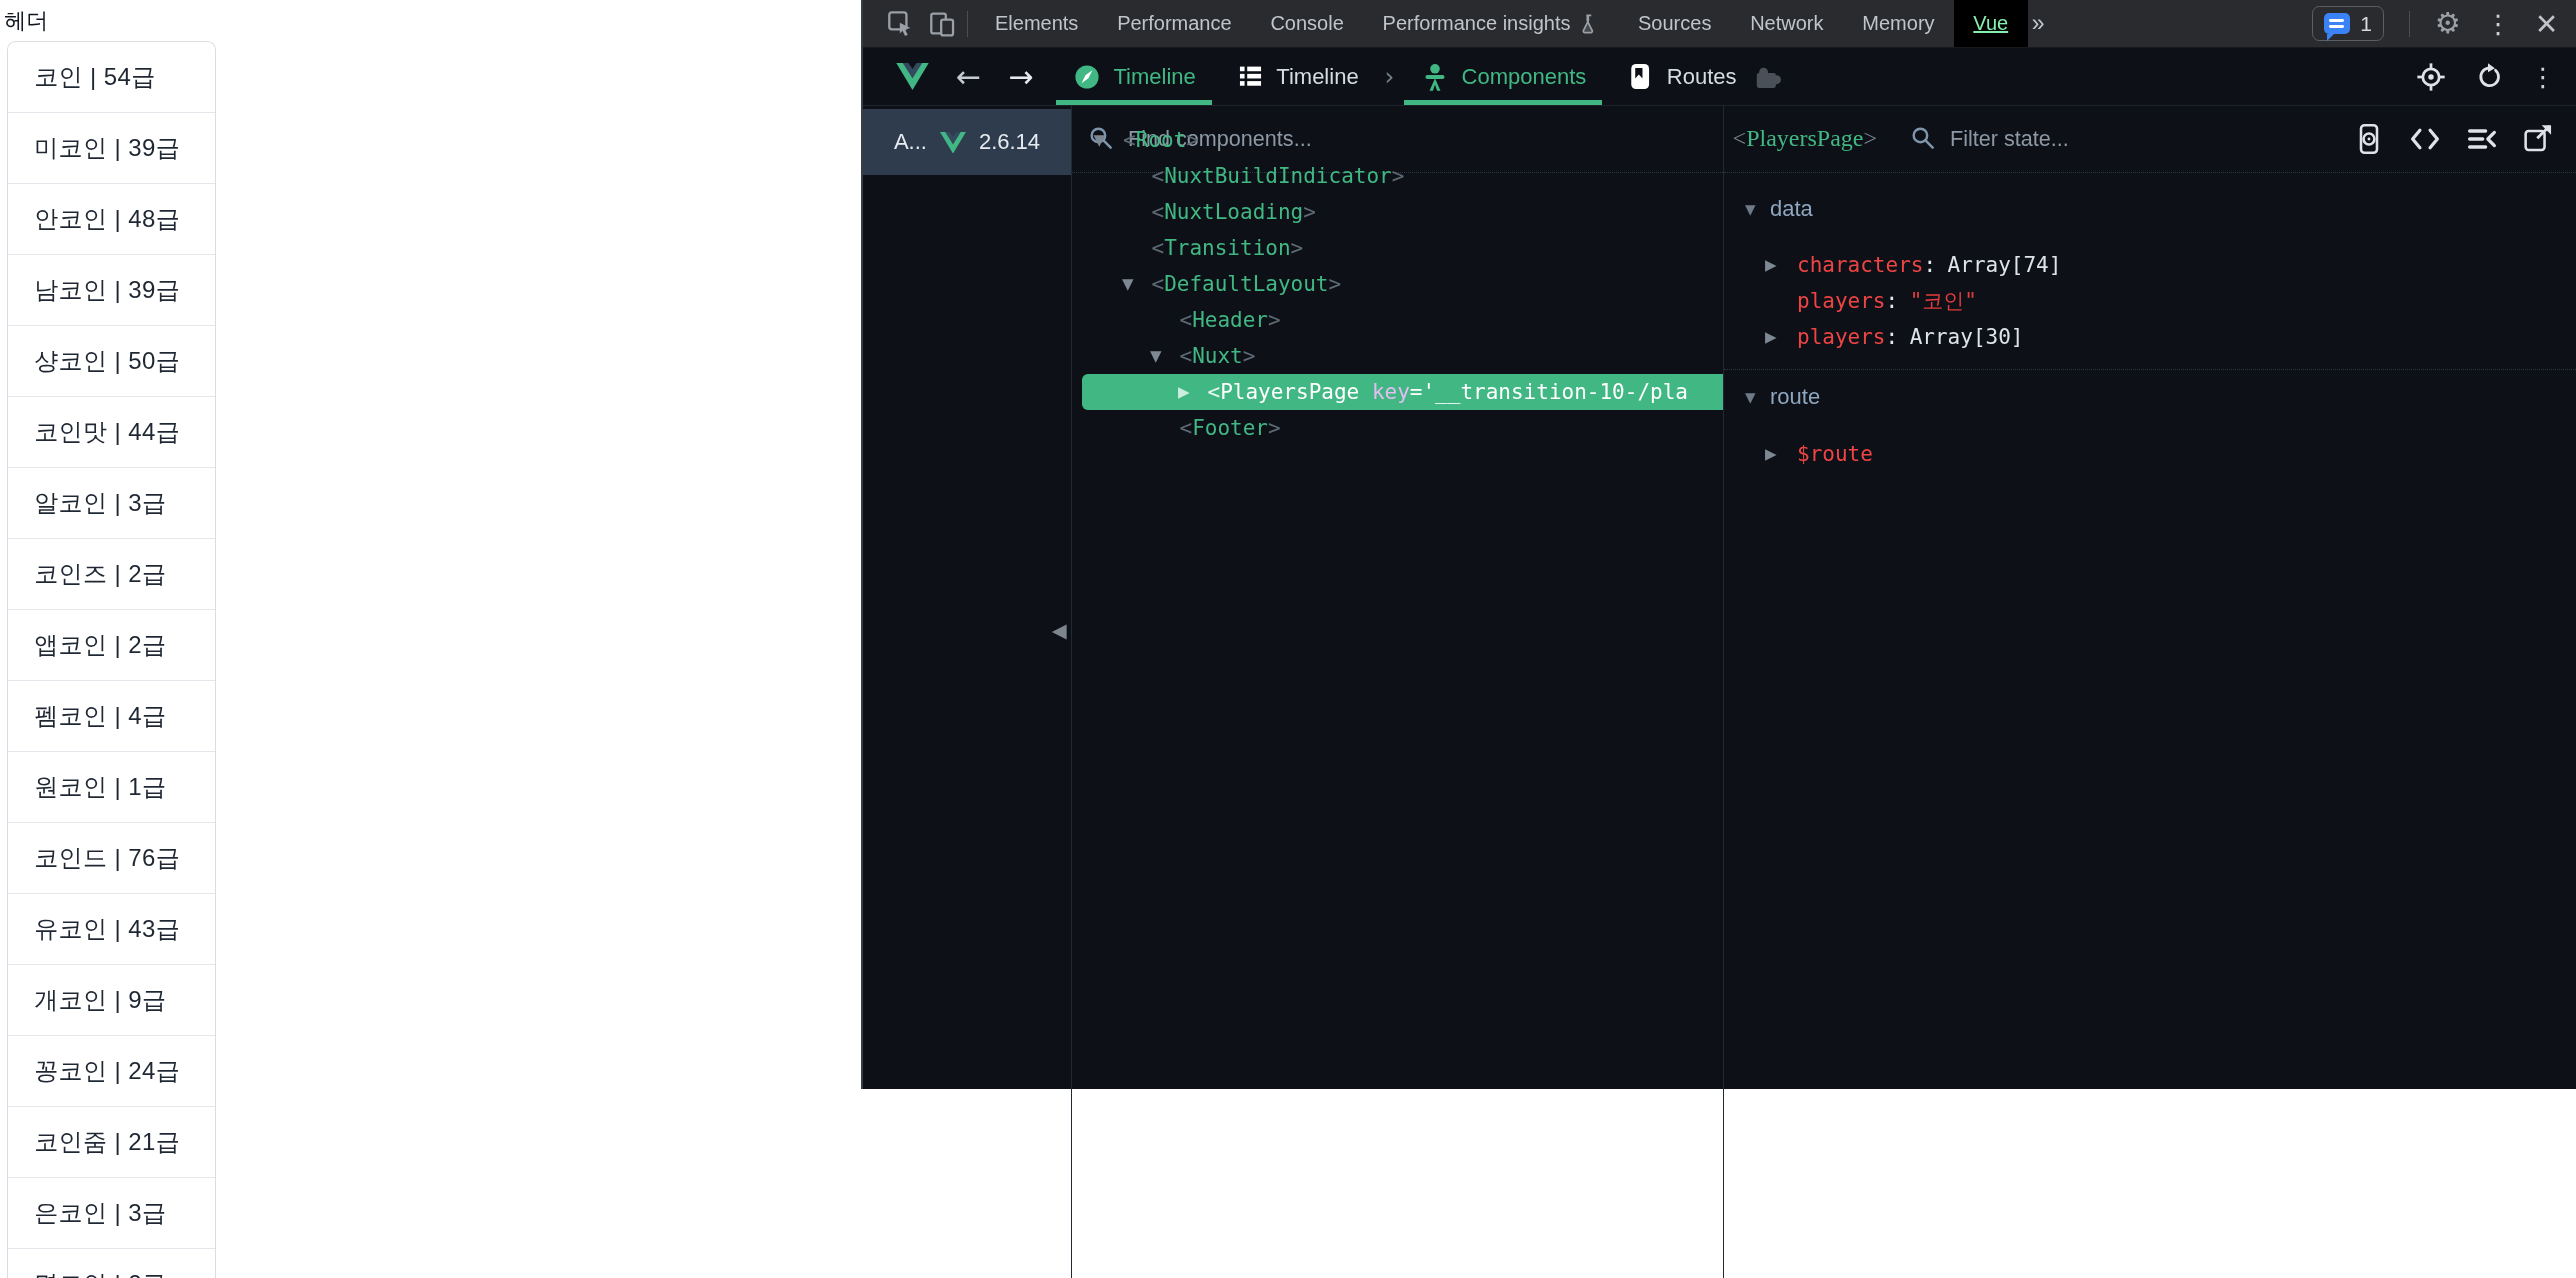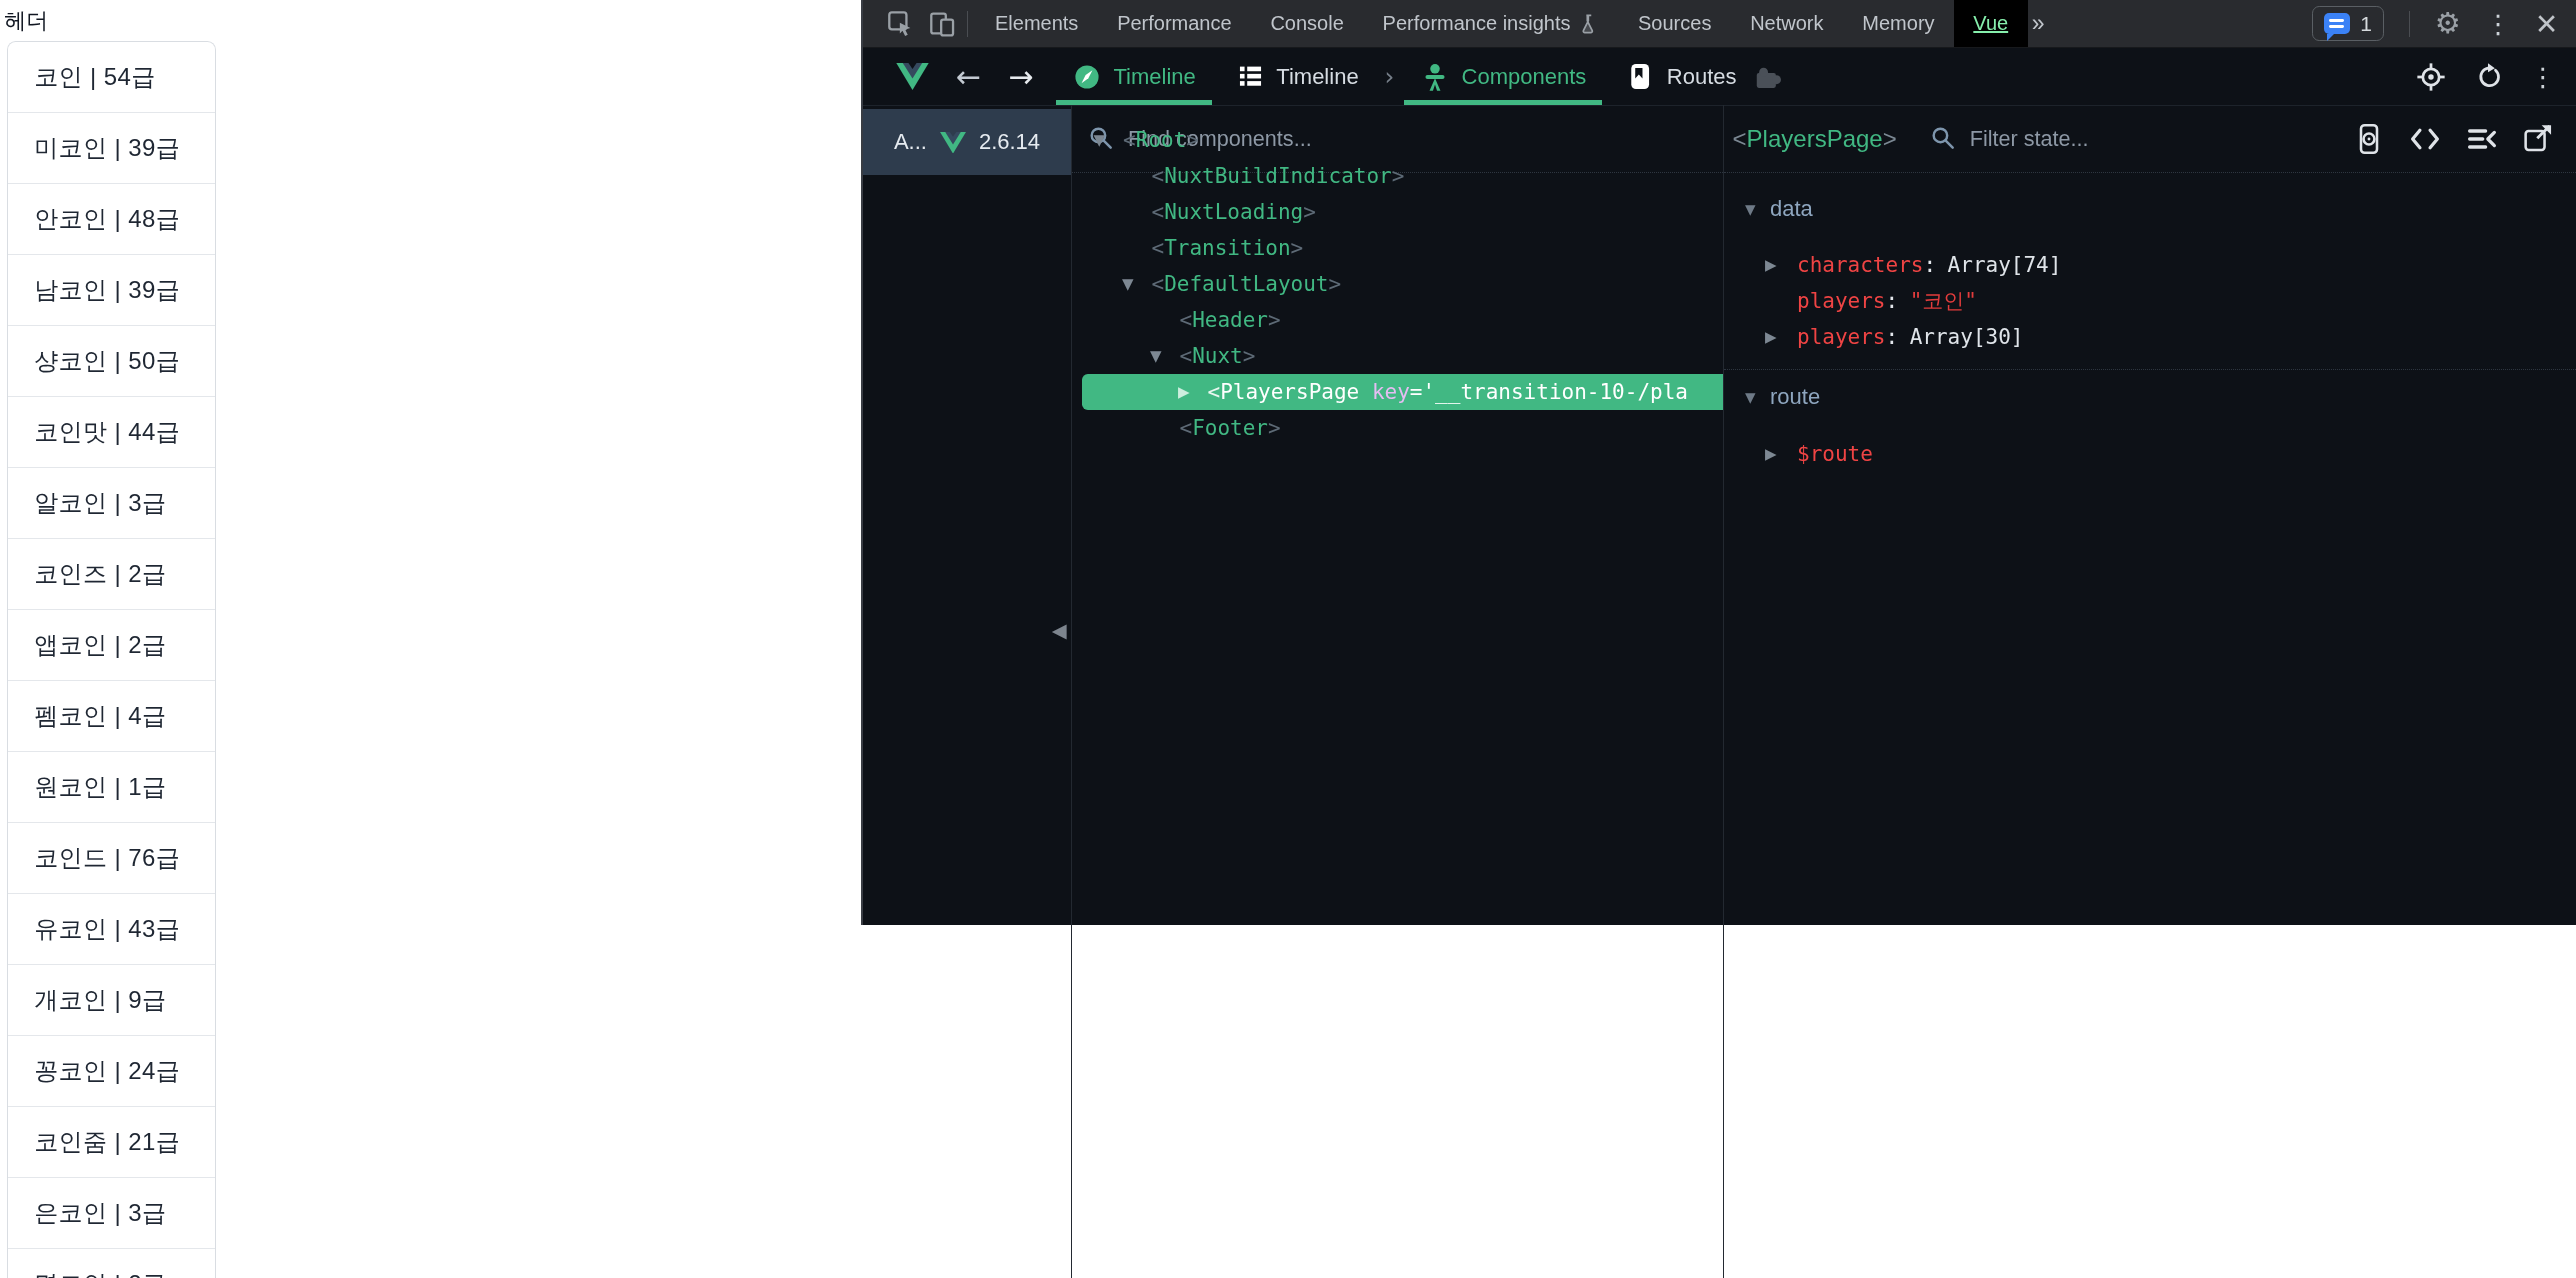--- a/index.html
+++ b/index.html
@@ -16,21 +16,21 @@
     border:1.4px solid #d9dde2; border-bottom:none; border-radius:8.6px 8.6px 0 0; overflow:hidden;
     background:#fff;
   }
   .player-row{
     height:71px; display:flex; align-items:center; padding-left:26px;
     border-bottom:1.4px solid #e4e7eb; font-size:24px; color:#1f2733; font-weight:500;
     letter-spacing:0.4px;
   }
   
   .devtools{
-    position:absolute; left:861px; top:0; width:1715px; height:925px;
+    position:absolute; left:861px; top:0; width:1715px; height:1089px;
     background:#0d1117; border-left:2.9px solid #393d44; color:#dfe4e9;
   }
   
   .chrome-bar{
     position:absolute; left:0; top:0; width:100%; height:48px; background:#292b2f;
     display:flex; align-items:center; border-bottom:1.4px solid #17191c;
   }
   .cb-icon{ width:29px; height:29px; display:flex; align-items:center; justify-content:center; flex:0 0 auto; }
   .cb-sep{ width:1.4px; height:26px; background:#4a4d52; margin:0 7.2px 0 10px; flex:0 0 auto;}
   .chrome-tabs{ display:flex; height:100%; align-items:center; }
@@ -123,21 +123,21 @@
   .fr-key{ color:#ef4444; }
   .fr-colon{ color:#e3e7ec; }
   .fr-value{ color:#dfe4e9; margin-left:11.5px; }
   .fr-value.string{ color:#e23c3c; }
   .state-divider{ border-top:1.4px dotted #2e3640; margin-top:13.7px; }
   .mt-header{ margin-top:18px; }
   .mt-firstfield{ margin-top:20px; }
   .mt-route-header{ margin-top:9.4px; }
   .mt-routefield{ margin-top:21px; }
   
-  .component-tag{ font-size:24px; white-space:nowrap; }
+  .component-tag{ font-size:24px; white-space:nowrap;font-family:Liberation Serif, serif; }
   .component-tag .tag-bracket{ color:#7b8893; }
   .component-tag .tag-name{ color:#41b883; }
   .state-icons{ display:flex; align-items:center; gap:24.5px; margin-right:21.6px; }
   svg{ display:block; }
 </style>
 </head>
 <body>
 
 <div id="screen">
 

